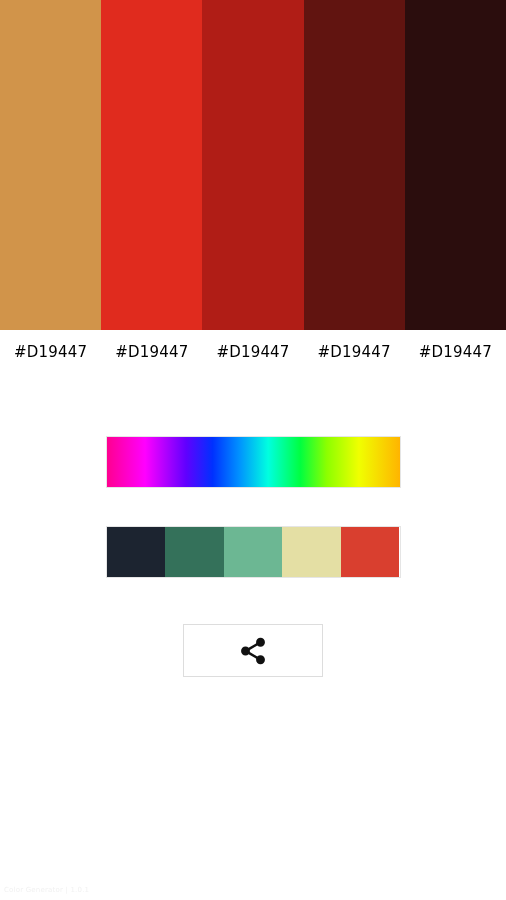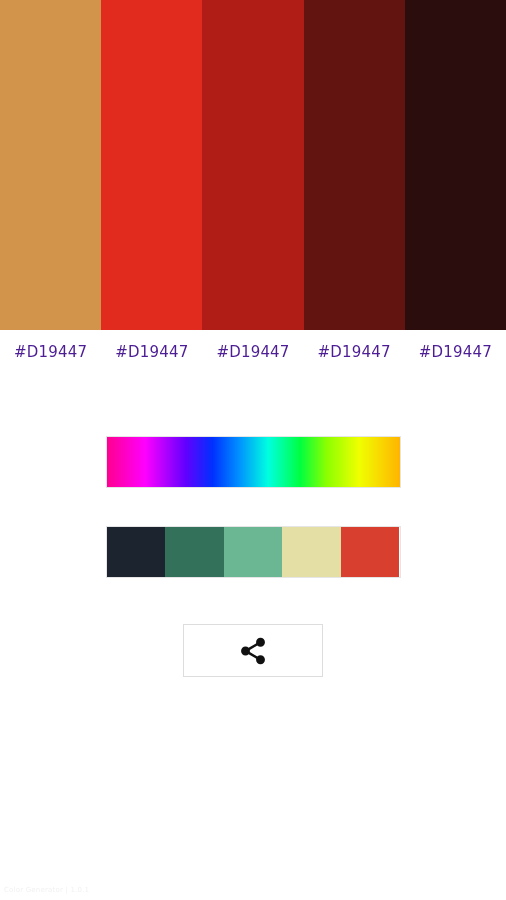--- a/index.html
+++ b/index.html
@@ -33,21 +33,21 @@
     width: 506px;
     height: 44px;
     align-items: center;
   }
   .hex-label {
     flex: 1 1 0;
     text-align: center;
     font-family: "DejaVu Sans", sans-serif;
     font-size: 15px;
     letter-spacing: 0.2px;
-    color: #4c1d95;
+    color: #000000;
     white-space: nowrap;
   }
 
   
   .bar-wrap {
     width: 506px;
     display: flex;
     justify-content: center;
   }
   .hue-bar {

